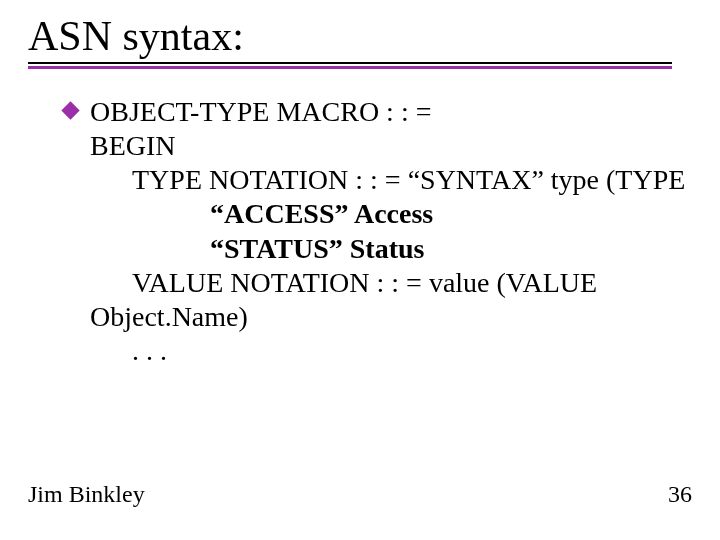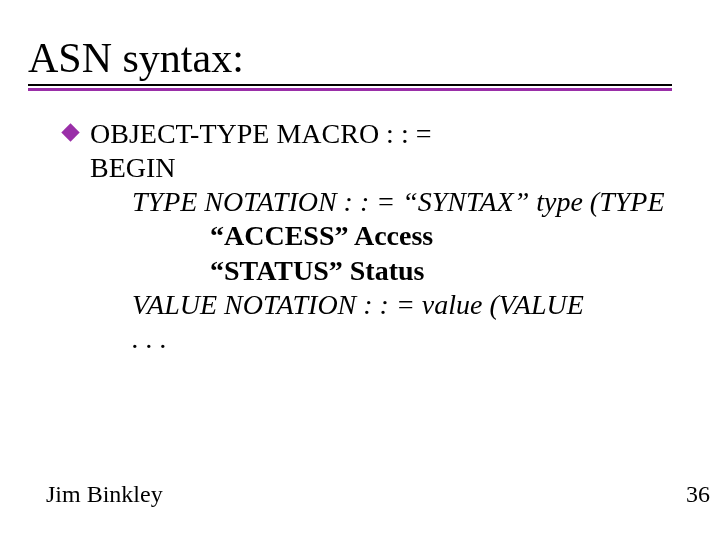--- a/index.html
+++ b/index.html
@@ -9,21 +9,21 @@
     }
     body {
       width: 720px;
       height: 540px;
       background: #fff;
       font-family: "Times New Roman", Times, serif;
       color: #000;
       position: relative;
     }
     .title-wrap {
-      padding: 34px 0 0 28px;
+      padding: 12px 0 0 28px;
     }
     .title {
       font-size: 42px;
       font-weight: 400;
       border-bottom: 2px solid #000;
       display: block;
       width: 644px;
       padding-bottom: 2px;
     }
     .title-accent {
@@ -47,52 +47,52 @@
       left: -26px;
       top: 9px;
       width: 13px;
       height: 13px;
       background: #9a2fa8;
       transform: rotate(45deg);
     }
     .line {
       display: block;
     }
-    .indent1 { padding-left: 42px; font-style: italic; }
+    .indent1 { padding-left: 42px; }
     .indent2 { padding-left: 120px; font-weight: bold; }
     .footer {
       position: absolute;
       left: 28px;
       bottom: 32px;
       width: 664px;
       font-size: 24px;
       display: flex;
       justify-content: space-between;
       align-items: baseline;
-      margin-left: 18px;
     }
   </style>
 </head>
 <body>
 
 <div class="title-wrap">
   <span class="title">ASN syntax:</span>
 </div>
 <div class="title-accent"></div>
 
 <div class="content">
 
   <div class="bullet-item">
     <span class="diamond"></span>
     <span class="line">OBJECT-TYPE MACRO : : =</span>
     <span class="line">BEGIN</span>
     <span class="line indent1">TYPE NOTATION : : = “SYNTAX” type (TYPE</span>
     <span class="line indent2">“ACCESS” Access</span>
     <span class="line indent2">“STATUS” Status</span>
     <span class="line indent1">VALUE NOTATION : : = value (VALUE</span>
+    <span class="line">Object.Name)</span>
     <span class="line indent1">. . .</span>
   </div>
 
 
 </div>
 
 <div class="footer">
   <span>Jim Binkley</span>
   <span>36</span>
 </div>

